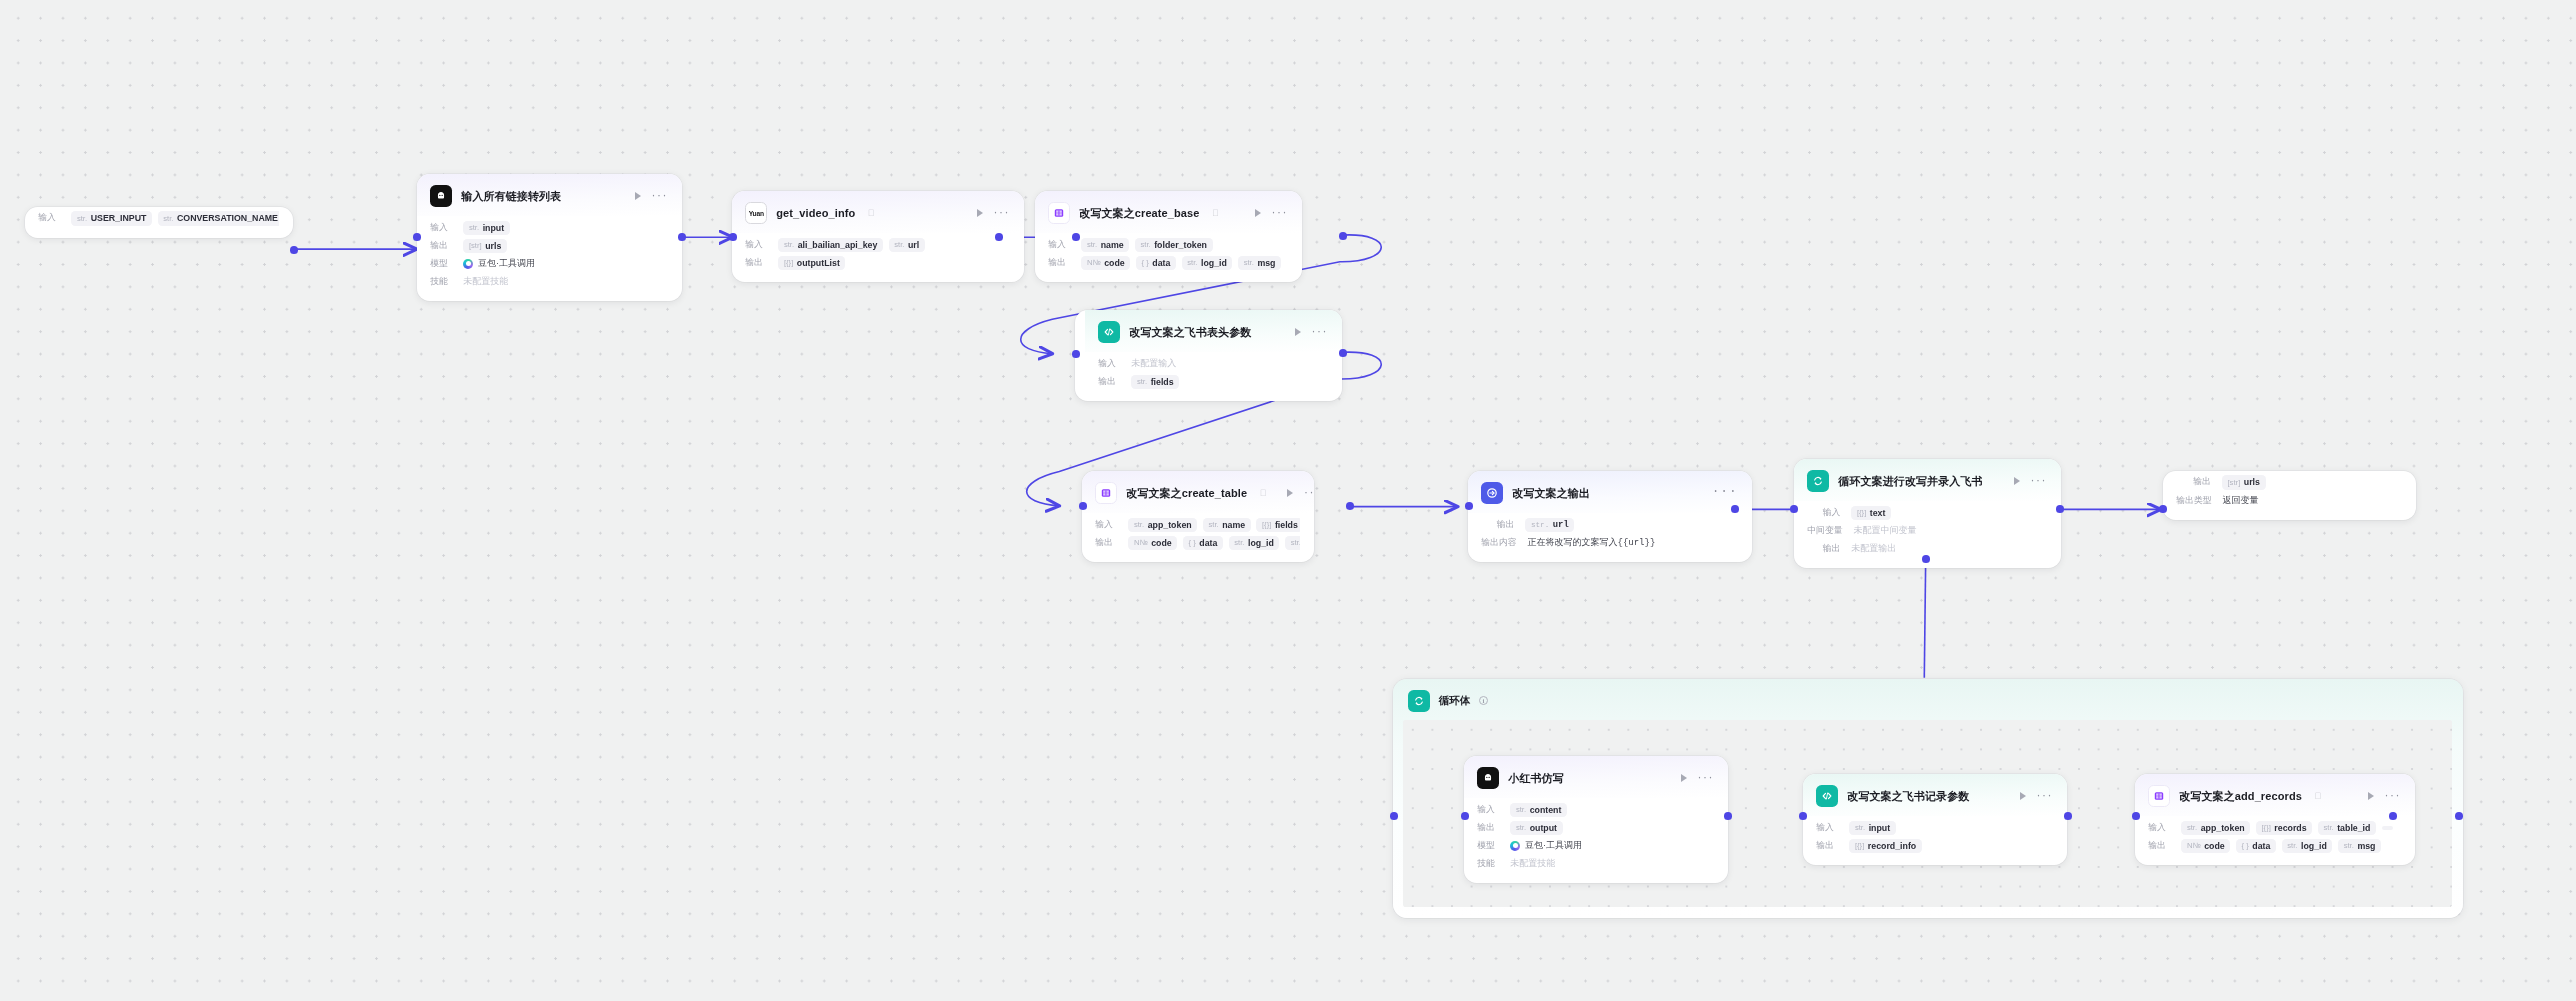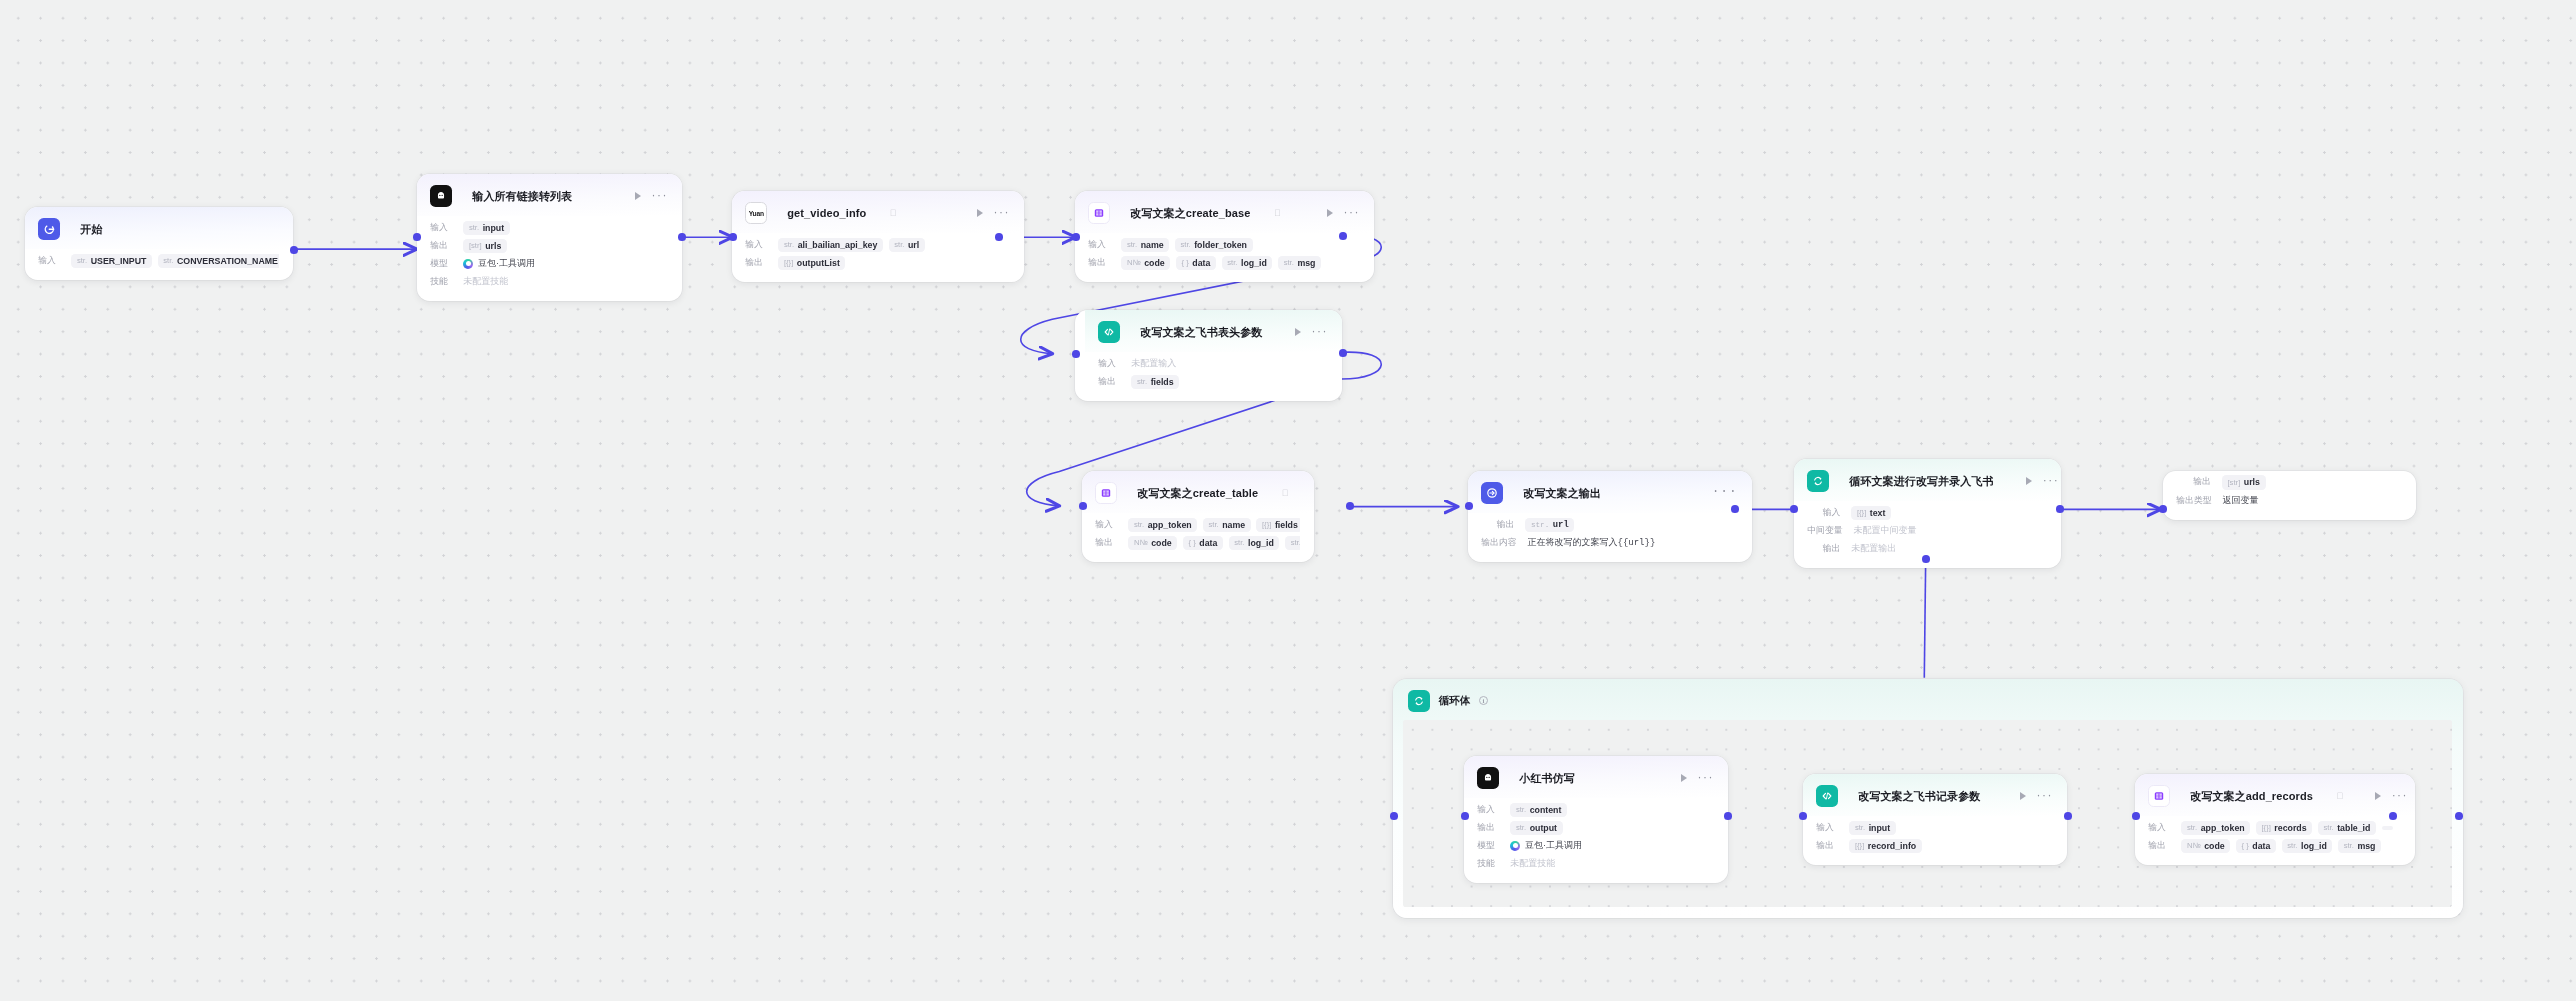--- a/index.html
+++ b/index.html
@@ -22,21 +22,21 @@
   
   .node {
     position:absolute;
     border-radius:12.6px;
     background:#ffffff;
     box-shadow:0 1.4px 7px rgba(20,22,40,.08), 0 0 0 0.7px rgba(23,26,46,.045);
     z-index:10;
     overflow:hidden;
   }
   .node .hdr {
-    display:flex; align-items:center; gap:20px;
+    display:flex; align-items:center; gap:9px;
     padding:11.2px 14px 9px 13.3px;
     background:linear-gradient(178deg,#f3f1fd 0%, #fbfbfe 62%, #ffffff 100%);
   }
   .node.teal .hdr { background:linear-gradient(178deg,#e9f7f4 0%, #f8fdfc 62%, #ffffff 100%); }
   .node.blue .hdr { background:linear-gradient(178deg,#eef0fd 0%, #fafbff 62%, #ffffff 100%); }
 
   .nicon {
     width:22px;height:22px;border-radius:5.6px;flex:0 0 auto;
     display:flex;align-items:center;justify-content:center;
     font-size:11.2px;color:#fff;font-weight:700;
@@ -139,29 +139,20 @@
 
     <path d="M2463,1162 L2540,1162 L2565,1162" marker-end="url(#ah)"></path>
 
     <path d="M2947,1162 L3020,1162 L3040,1162" marker-end="url(#ah)"></path>
 
     <path d="M3410,1162 L3480,1162 L3505,1162" marker-end="url(#ah)"></path>
   </g>
 </svg>
 
 <div class="node blue" id="n-start" style="left:25px; top:207px; width:268px;">
-  <div class="hdr">
-    <div class="nicon ic-start">
-      <svg width="12.6" height="12.6" viewBox="0 0 20 20">
-          <circle cx="10" cy="10" r="6.4" fill="none" stroke="#fff" stroke-width="2.2" stroke-dasharray="30 8" transform="rotate(-35 10 10)"></circle>
-          <path d="M10 10 H17" stroke="#fff" stroke-width="2.2" stroke-linecap="round"></path>
-        </svg>
-    </div>
-    <span class="ntitle">开始</span>
-  </div>
   <div class="body">
     <div class="row">
       <span class="rlabel w2">输入</span>
       <span class="chips">
         <span class="chip">
             <span class="ty">str.</span>
             <span>USER_INPUT</span>
           </span>
         <span class="chip">
             <span class="ty">str.</span>
@@ -254,21 +245,21 @@
             <span class="ty">[{}]</span>
             <span>outputList</span>
           </span>
       </span>
     </div>
   </div>
 </div>
 <span class="port" style="left:729px; top:233px;"></span>
 <span class="port" style="left:995px; top:233px;"></span>
 
-<div class="node" id="n-createbase" style="left:1075px; top:191px; width:299px;">
+<div class="node" id="n-createbase" style="left:1035px; top:191px; width:267px;">
   <div class="hdr">
     <div class="nicon ic-base">
       <svg width="12" height="12" viewBox="0 0 20 20">
           <rect x="3" y="3.6" width="14" height="12.8" rx="2.6" fill="#8b3dff"></rect>
           <rect x="5.3" y="6" width="9.4" height="1.8" fill="#fff"></rect>
           <rect x="5.3" y="9.1" width="9.4" height="1.8" fill="#fff"></rect>
           <rect x="5.3" y="12.2" width="9.4" height="1.8" fill="#fff"></rect>
           <rect x="9.1" y="5.6" width="1.6" height="8.8" fill="#8b3dff"></rect>
         </svg>
     </div>

